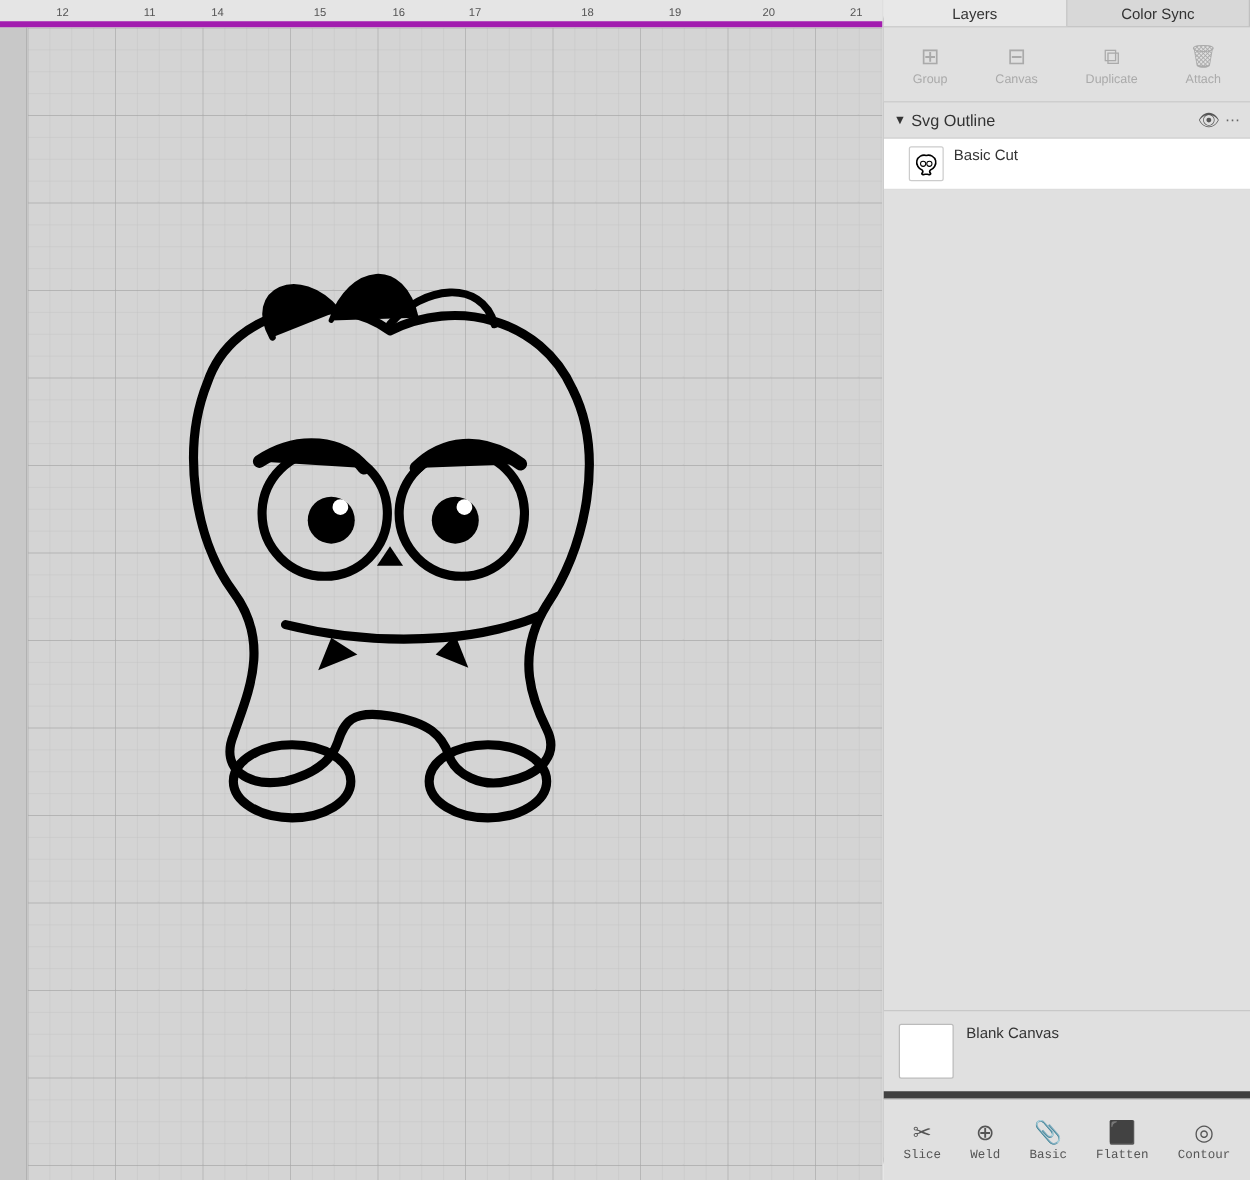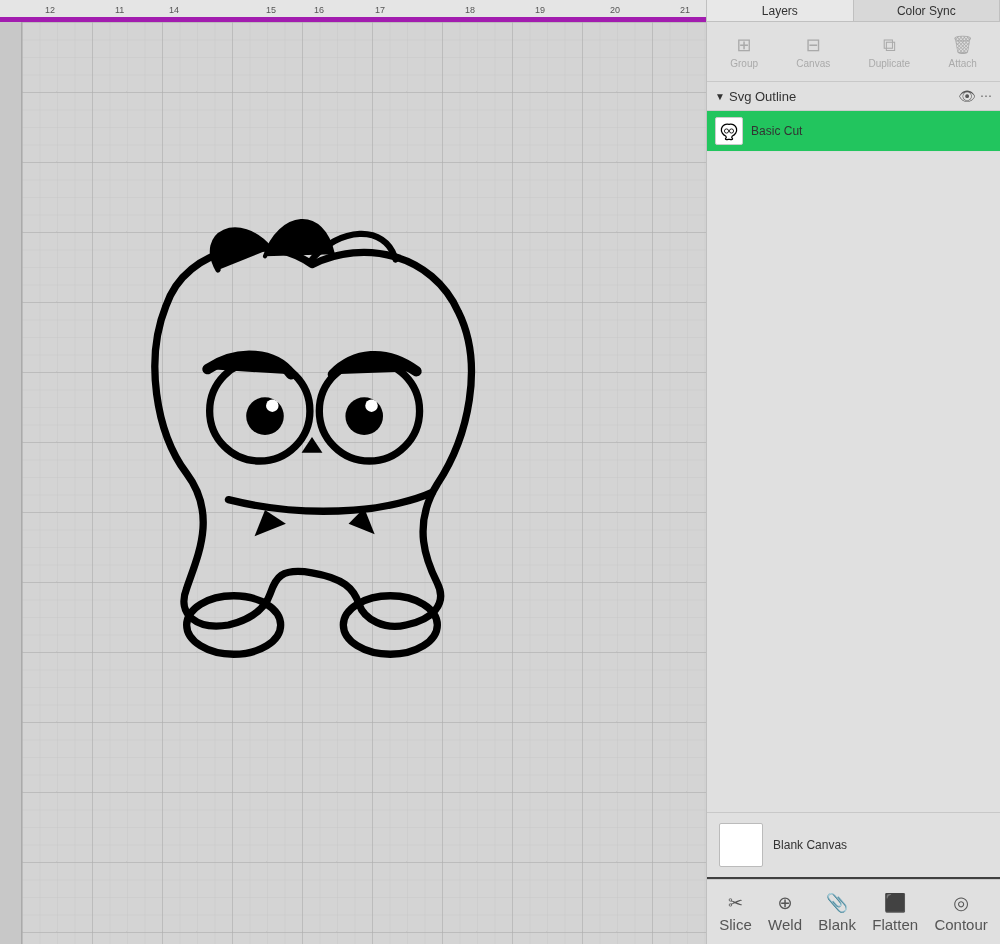--- a/index.html
+++ b/index.html
@@ -84,20 +84,21 @@
     }
 
     
     .right-panel {
       width: 308px;
       height: 944px;
       background: #e0e0e0;
       display: flex;
       flex-direction: column;
       border-left: 1px solid #c0c0c0;
+      border-radius: 19px;
     }
 
     
     .tab-bar {
       display: flex;
       height: 22px;
       background: #d8d8d8;
       border-bottom: 1px solid #c0c0c0;
     }
 
@@ -178,23 +179,22 @@
     }
 
     .layer-group-header .eye-icon {
       margin-left: auto;
       font-size: 14px;
       color: #555;
     }
 
     .layer-item {
       display: flex;
-      align-items: center;
-      padding: 6px 12px 6px 8px;
-      background: #22c55e;
+      padding: 6px 12px 6px 20px;
+      background: #ffffff;
       border-bottom: 1px solid #ddd;
       cursor: pointer;
     }
 
     .layer-item .layer-thumb {
       width: 28px;
       height: 28px;
       background: white;
       border: 1px solid #ccc;
       margin-right: 8px;
@@ -209,25 +209,25 @@
       font-size: 12px;
       color: #333;
     }
 
     
     .spacer { flex: 1; }
 
     
     .blank-canvas-section {
       display: flex;
-      align-items: center;
+      align-items: flex-start;
       padding: 10px 12px;
       background: #e0e0e0;
       border-top: 1px solid #c8c8c8;
-      border-bottom: 2px solid #404040;
+      border-bottom: 6px solid #404040;
       gap: 10px;
     }
 
     .blank-canvas-preview {
       width: 44px;
       height: 44px;
       background: white;
       border: 1px solid #bbb;
       border-radius: 2px;
     }
@@ -258,22 +258,23 @@
       padding: 4px 6px;
       border-radius: 4px;
     }
 
     .bottom-btn .btn-icon {
       font-size: 18px;
       color: #555;
     }
 
     .bottom-btn .btn-label {
-      font-size: 15px;
-      color: #555;
+      font-size: 10px;
+      color: #555;
+      font-family: Liberation Mono, monospace;
     }
 
     
     .canvas-work::before {
       content: '';
       position: absolute;
       top: 0;
       left: 0;
       right: 0;
       bottom: 0;
@@ -287,21 +288,21 @@
   </style>
 </head>
 <body>
 
 <div class="canvas-area">
 
   <div class="ruler-top">
     <span class="ruler-mark" style="left:45px">12</span>
     <span class="ruler-mark" style="left:115px">11</span>
     <span class="ruler-mark" style="left:169px">14</span>
-    <span class="ruler-mark" style="left:266px">15</span>
+    <span class="ruler-mark" style="left:251px">15</span>
     <span class="ruler-mark" style="left:314px">16</span>
     <span class="ruler-mark" style="left:375px">17</span>
     <span class="ruler-mark" style="left:465px">18</span>
     <span class="ruler-mark" style="left:535px">19</span>
     <span class="ruler-mark" style="left:610px">20</span>
     <span class="ruler-mark" style="left:680px">21</span>
   </div>
 
   <div class="ruler-left"></div>
 
@@ -424,21 +425,21 @@
     <div class="bottom-btn">
       <span class="btn-icon">✂</span>
       <span class="btn-label">Slice</span>
     </div>
     <div class="bottom-btn">
       <span class="btn-icon">⊕</span>
       <span class="btn-label">Weld</span>
     </div>
     <div class="bottom-btn">
       <span class="btn-icon">📎</span>
-      <span class="btn-label">Blank</span>
+      <span class="btn-label">Basic</span>
     </div>
     <div class="bottom-btn">
       <span class="btn-icon">⬛</span>
       <span class="btn-label">Flatten</span>
     </div>
     <div class="bottom-btn">
       <span class="btn-icon">◎</span>
       <span class="btn-label">Contour</span>
     </div>
   </div>

